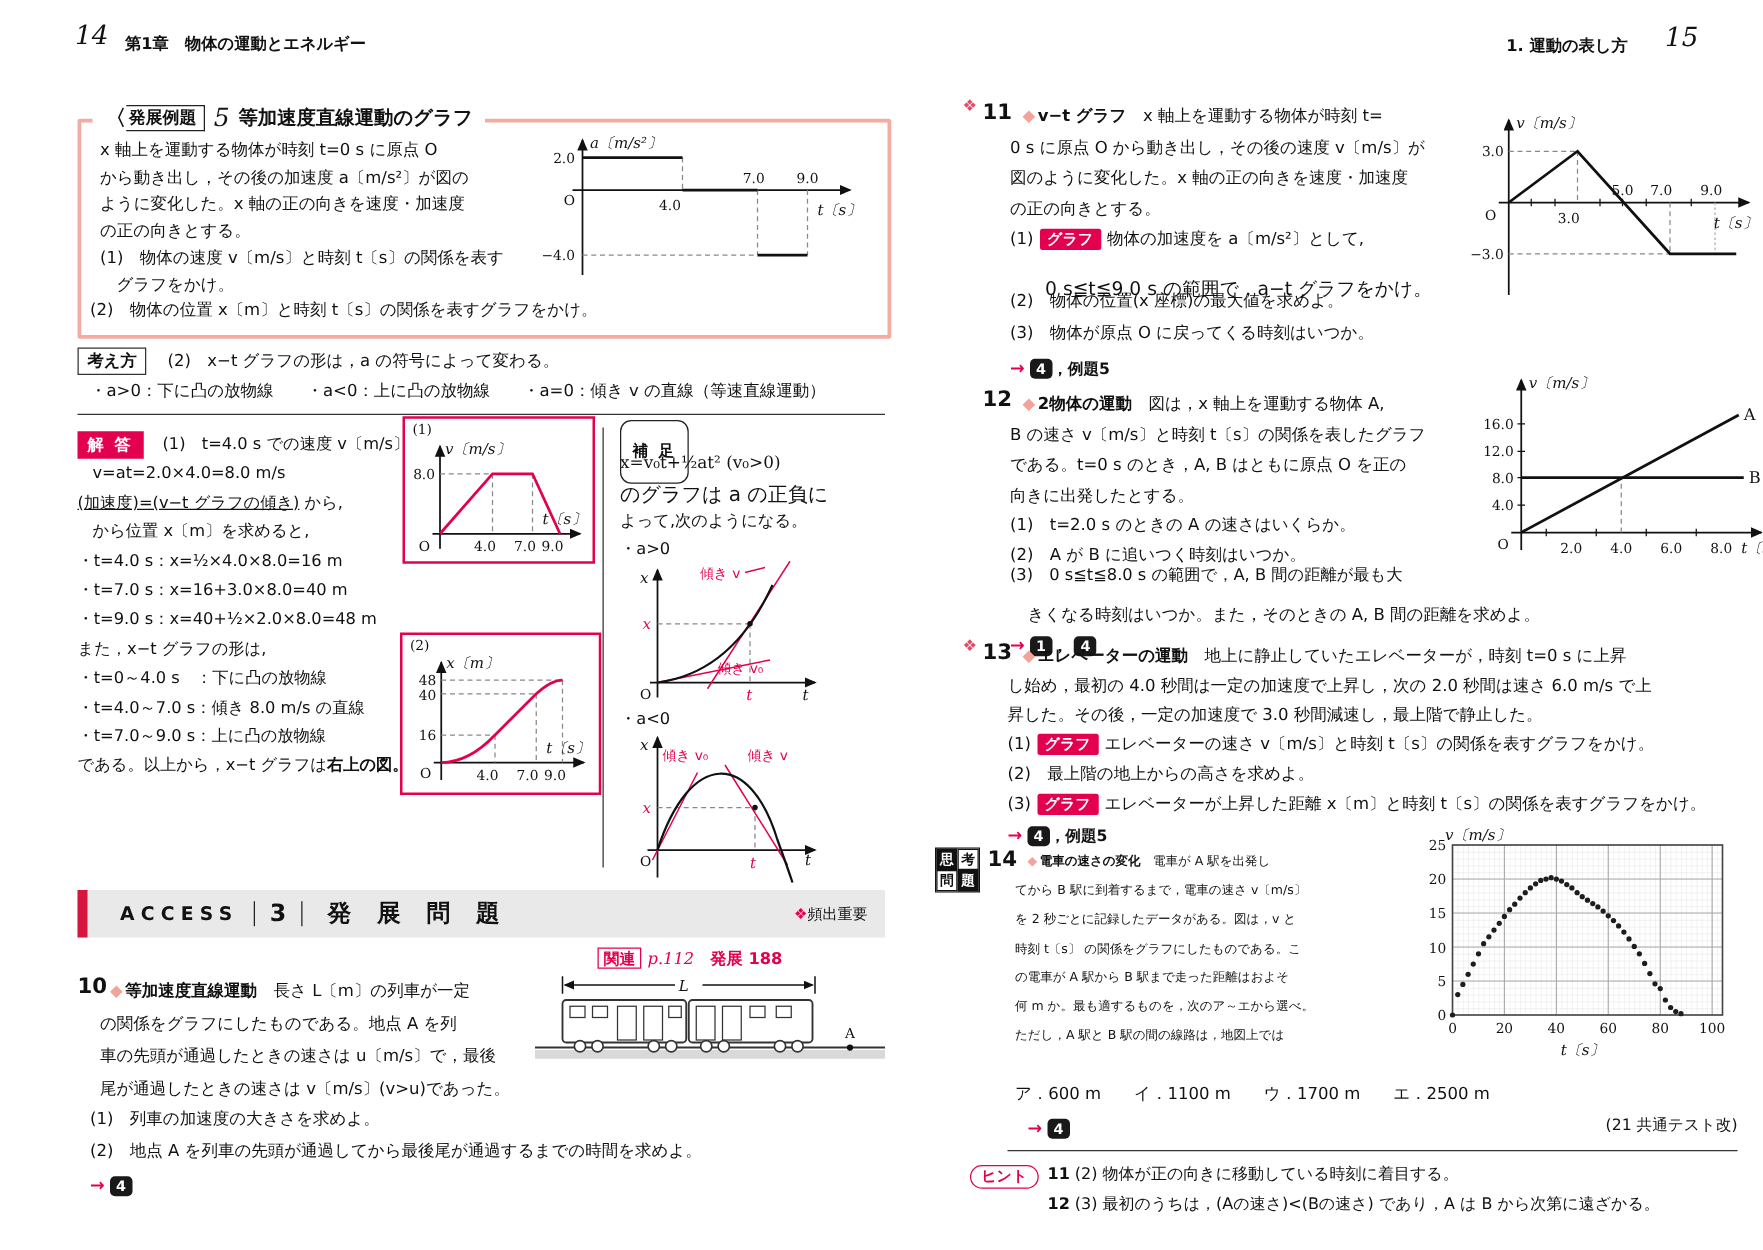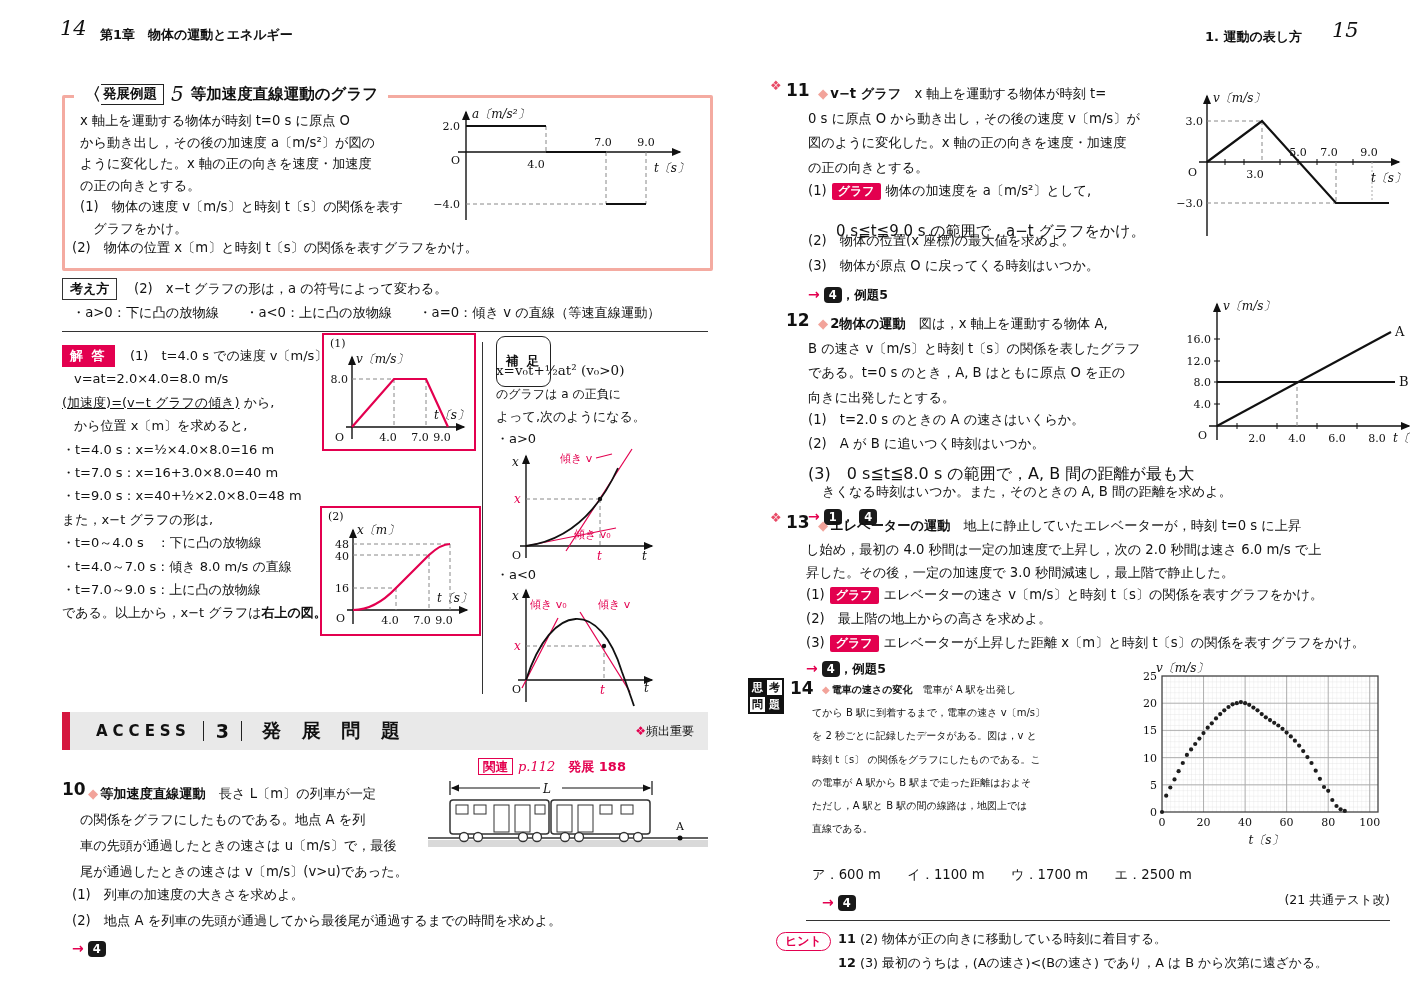--- a/index.html
+++ b/index.html
@@ -173,21 +173,21 @@
     <text x="97" y="102" text-anchor="middle" class="sv-tick">7.0</text>
     <text x="119" y="102" text-anchor="middle" class="sv-tick">9.0</text>
     <text x="112" y="80" class="sv-axl">t〔s〕</text>
   </svg>
 </div>
 
 <div class="abs divline" style="left:482px;top:342px;height:352px"></div>
 
 <span class="abs lbl-note" style="left:496px;top:336px">補 足</span>
 <div class="abs ln ser" style="left:496px;top:362px;font-size:13.5px;font-style:normal">x=v₀t+½at² (v₀&gt;0)</div>
-<div class="abs ln" style="left:496px;top:386px;font-size:12px">のグラフは a の正負に</div>
+<div class="abs ln" style="left:496px;top:386px;font-size:16px">のグラフは a の正負に</div>
 <div class="abs ln" style="left:496px;top:408px;font-size:13px">よって,次のようになる。</div>
 <div class="abs ln" style="left:496px;top:430px;font-size:13px">・a&gt;0</div>
 <svg class="abs" style="left:500px;top:446px" width="162" height="122" viewBox="0 0 162 122">
   <defs>
       <marker id="arN1" markerWidth="9" markerHeight="8" refX="6" refY="3" orient="auto">
         <path d="M0,0 L7,3 L0,6 z" fill="#111"></path>
       </marker>
     </defs>
   <line class="axis" x1="26" y1="112" x2="26" y2="10" marker-end="url(#arN1)"></line>
   <line class="axis" x1="20" y1="100" x2="152" y2="100" marker-end="url(#arN1)"></line>
@@ -342,21 +342,21 @@
 
 <span class="abs pnum" style="left:786px;top:310px">12</span>
 <div class="abs" style="left:808px;top:312px;width:356px;font-size:13.2px;line-height:24.5px">
   <div class="ln" style="margin-left:10px"><span class="dia">◆</span><span class="ptitle">2物体の運動</span><span>　図は，x 軸上を運動する物体 A,</span></div>
   <div class="ln">B の速さ v〔m/s〕と時刻 t〔s〕の関係を表したグラフ</div>
   <div class="ln">である。t=0 s のとき，A, B はともに原点 O を正の</div>
   <div class="ln">向きに出発したとする。</div>
 </div>
 <div class="abs ln" style="left:808px;top:411px;font-size:13.2px">(1)　t=2.0 s のときの A の速さはいくらか。</div>
 <div class="abs ln" style="left:808px;top:435px;font-size:13.2px">(2)　A が B に追いつく時刻はいつか。</div>
-<div class="abs ln" style="left:808px;top:464px;font-size:16px">(3)　0 s≦t≦8.0 s の範囲で，A, B 間の距離が最も大</div>
+<div class="abs ln" style="left:808px;top:451px;font-size:13px">(3)　0 s≦t≦8.0 s の範囲で，A, B 間の距離が最も大</div>
 <div class="abs ln" style="left:822px;top:483px;font-size:13.2px">きくなる時刻はいつか。また，そのときの A, B 間の距離を求めよ。</div>
 <div class="abs ln" style="left:808px;top:506px">
   <span class="refarrow">→</span><span class="refbadge">1</span><span class="b" style="font-size:12.5px">，</span> <span class="refbadge">4</span>
 </div>
 
 <svg class="abs" style="left:1173px;top:292px" width="242" height="166" viewBox="0 0 242 166">
   <defs>
       <marker id="arP12" markerWidth="9" markerHeight="8" refX="6" refY="3" orient="auto">
         <path d="M0,0 L7,3 L0,6 z" fill="#111"></path>
       </marker>
@@ -413,22 +413,22 @@
   <span class="tb-light">問</span>
   <span class="tb-dark">題</span>
 </div>
 <span class="abs pnum" style="left:790px;top:678px">14</span>
 <div class="abs" style="left:812px;top:678px;width:324px;font-size:10px;line-height:23.2px">
   <div class="ln" style="margin-left:10px"><span class="dia">◆</span><span class="ptitle">電車の速さの変化</span><span>　電車が A 駅を出発し</span></div>
   <div class="ln">てから B 駅に到着するまで，電車の速さ v〔m/s〕</div>
   <div class="ln">を 2 秒ごとに記録したデータがある。図は，v と</div>
   <div class="ln">時刻 t〔s〕 の関係をグラフにしたものである。こ</div>
   <div class="ln">の電車が A 駅から B 駅まで走った距離はおよそ</div>
+  <div class="ln">何 m か。最も適するものを，次のア～エから選べ。</div>
   <div class="ln">ただし，A 駅と B 駅の間の線路は，地図上では</div>
-  <div class="ln">直線である。</div>
 </div>
 <div class="abs ln" style="left:812px;top:866px;font-size:13.2px">ア．600 m　　イ．1100 m　　ウ．1700 m　　エ．2500 m</div>
 <div class="abs ln" style="left:822px;top:892px">
   <span class="refarrow">→</span><span class="refbadge">4</span>
 </div>
 <div class="abs ln" style="left:1150px;top:892px;width:240px;text-align:right;font-size:12.5px">(21 共通テスト改)</div>
 
 <svg class="abs" style="left:1126px;top:662px" width="266" height="192" viewBox="0 0 266 192">
   <defs>
     <pattern id="g14minor" x="36" y="14" width="4.154" height="5.44" patternUnits="userSpaceOnUse">

